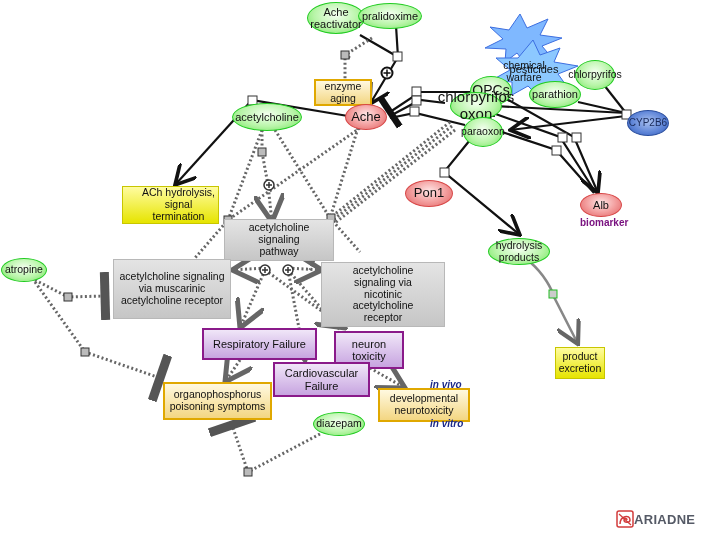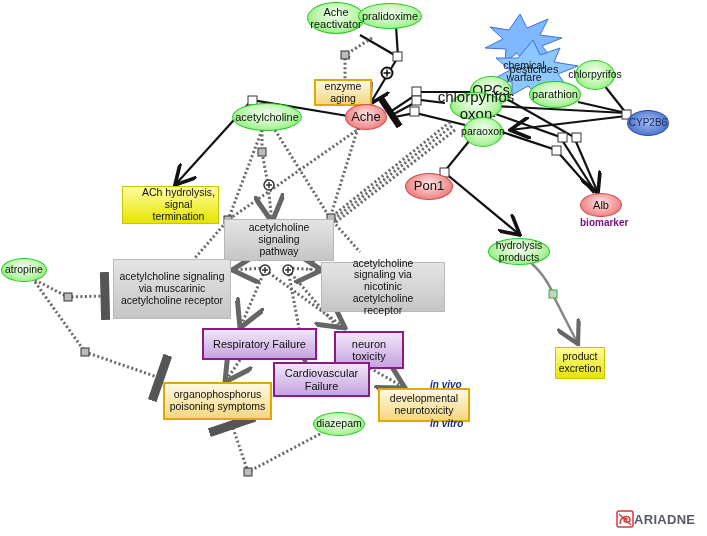--- a/index.html
+++ b/index.html
@@ -170,39 +170,39 @@
 <div class="node box-orange" style="left:314px;top:79px;width:58px;height:27px;font-size:10.5px;">
   <span>enzyme aging</span>
 </div>
 
 <div class="node ell-green" style="left:232px;top:103px;width:70px;height:28px;font-size:11px;">
   <span>acetylcholine</span>
 </div>
 <div class="node ell-red" style="left:345px;top:104px;width:42px;height:26px;font-size:13px;">
   <span>Ache</span>
 </div>
-<div class="node ell-red" style="left:405px;top:173px;width:48px;height:27px;font-size:13px;">
+<div class="node ell-red" style="left:405px;top:180px;width:48px;height:27px;font-size:13px;">
   <span>Pon1</span>
 </div>
 <div class="node ell-red" style="left:580px;top:193px;width:42px;height:24px;font-size:11px;">
   <span>Alb</span>
 </div>
 <div class="label-purple" style="left:580px;top:217px;">biomarker</div>
 
 <div class="node box-yellow" style="left:122px;top:186px;width:97px;height:38px;font-size:10.5px;padding-left:16px;">
   <span>ACh hydrolysis, signal termination</span>
 </div>
 
 <div class="node box-gray" style="left:224px;top:219px;width:110px;height:42px;font-size:10.5px;padding:0 14px;">
   <span>acetylcholine signaling pathway</span>
 </div>
 <div class="node box-gray" style="left:113px;top:259px;width:118px;height:60px;font-size:10.5px;padding:0 4px;">
   <span>acetylcholine signaling via muscarinic acetylcholine receptor</span>
 </div>
-<div class="node box-gray" style="left:321px;top:262px;width:124px;height:50px;font-size:10.5px;padding:0 20px;">
+<div class="node box-gray" style="left:321px;top:262px;width:124px;height:65px;font-size:10.5px;padding:0 20px;">
   <span>acetylcholine signaling via nicotinic acetylcholine receptor</span>
 </div>
 
 <div class="node ell-green" style="left:488px;top:238px;width:62px;height:27px;font-size:10.5px;">
   <span>hydrolysis products</span>
 </div>
 <div class="node box-yellow" style="left:555px;top:347px;width:50px;height:32px;font-size:10.5px;">
   <span>product excretion</span>
 </div>
 

